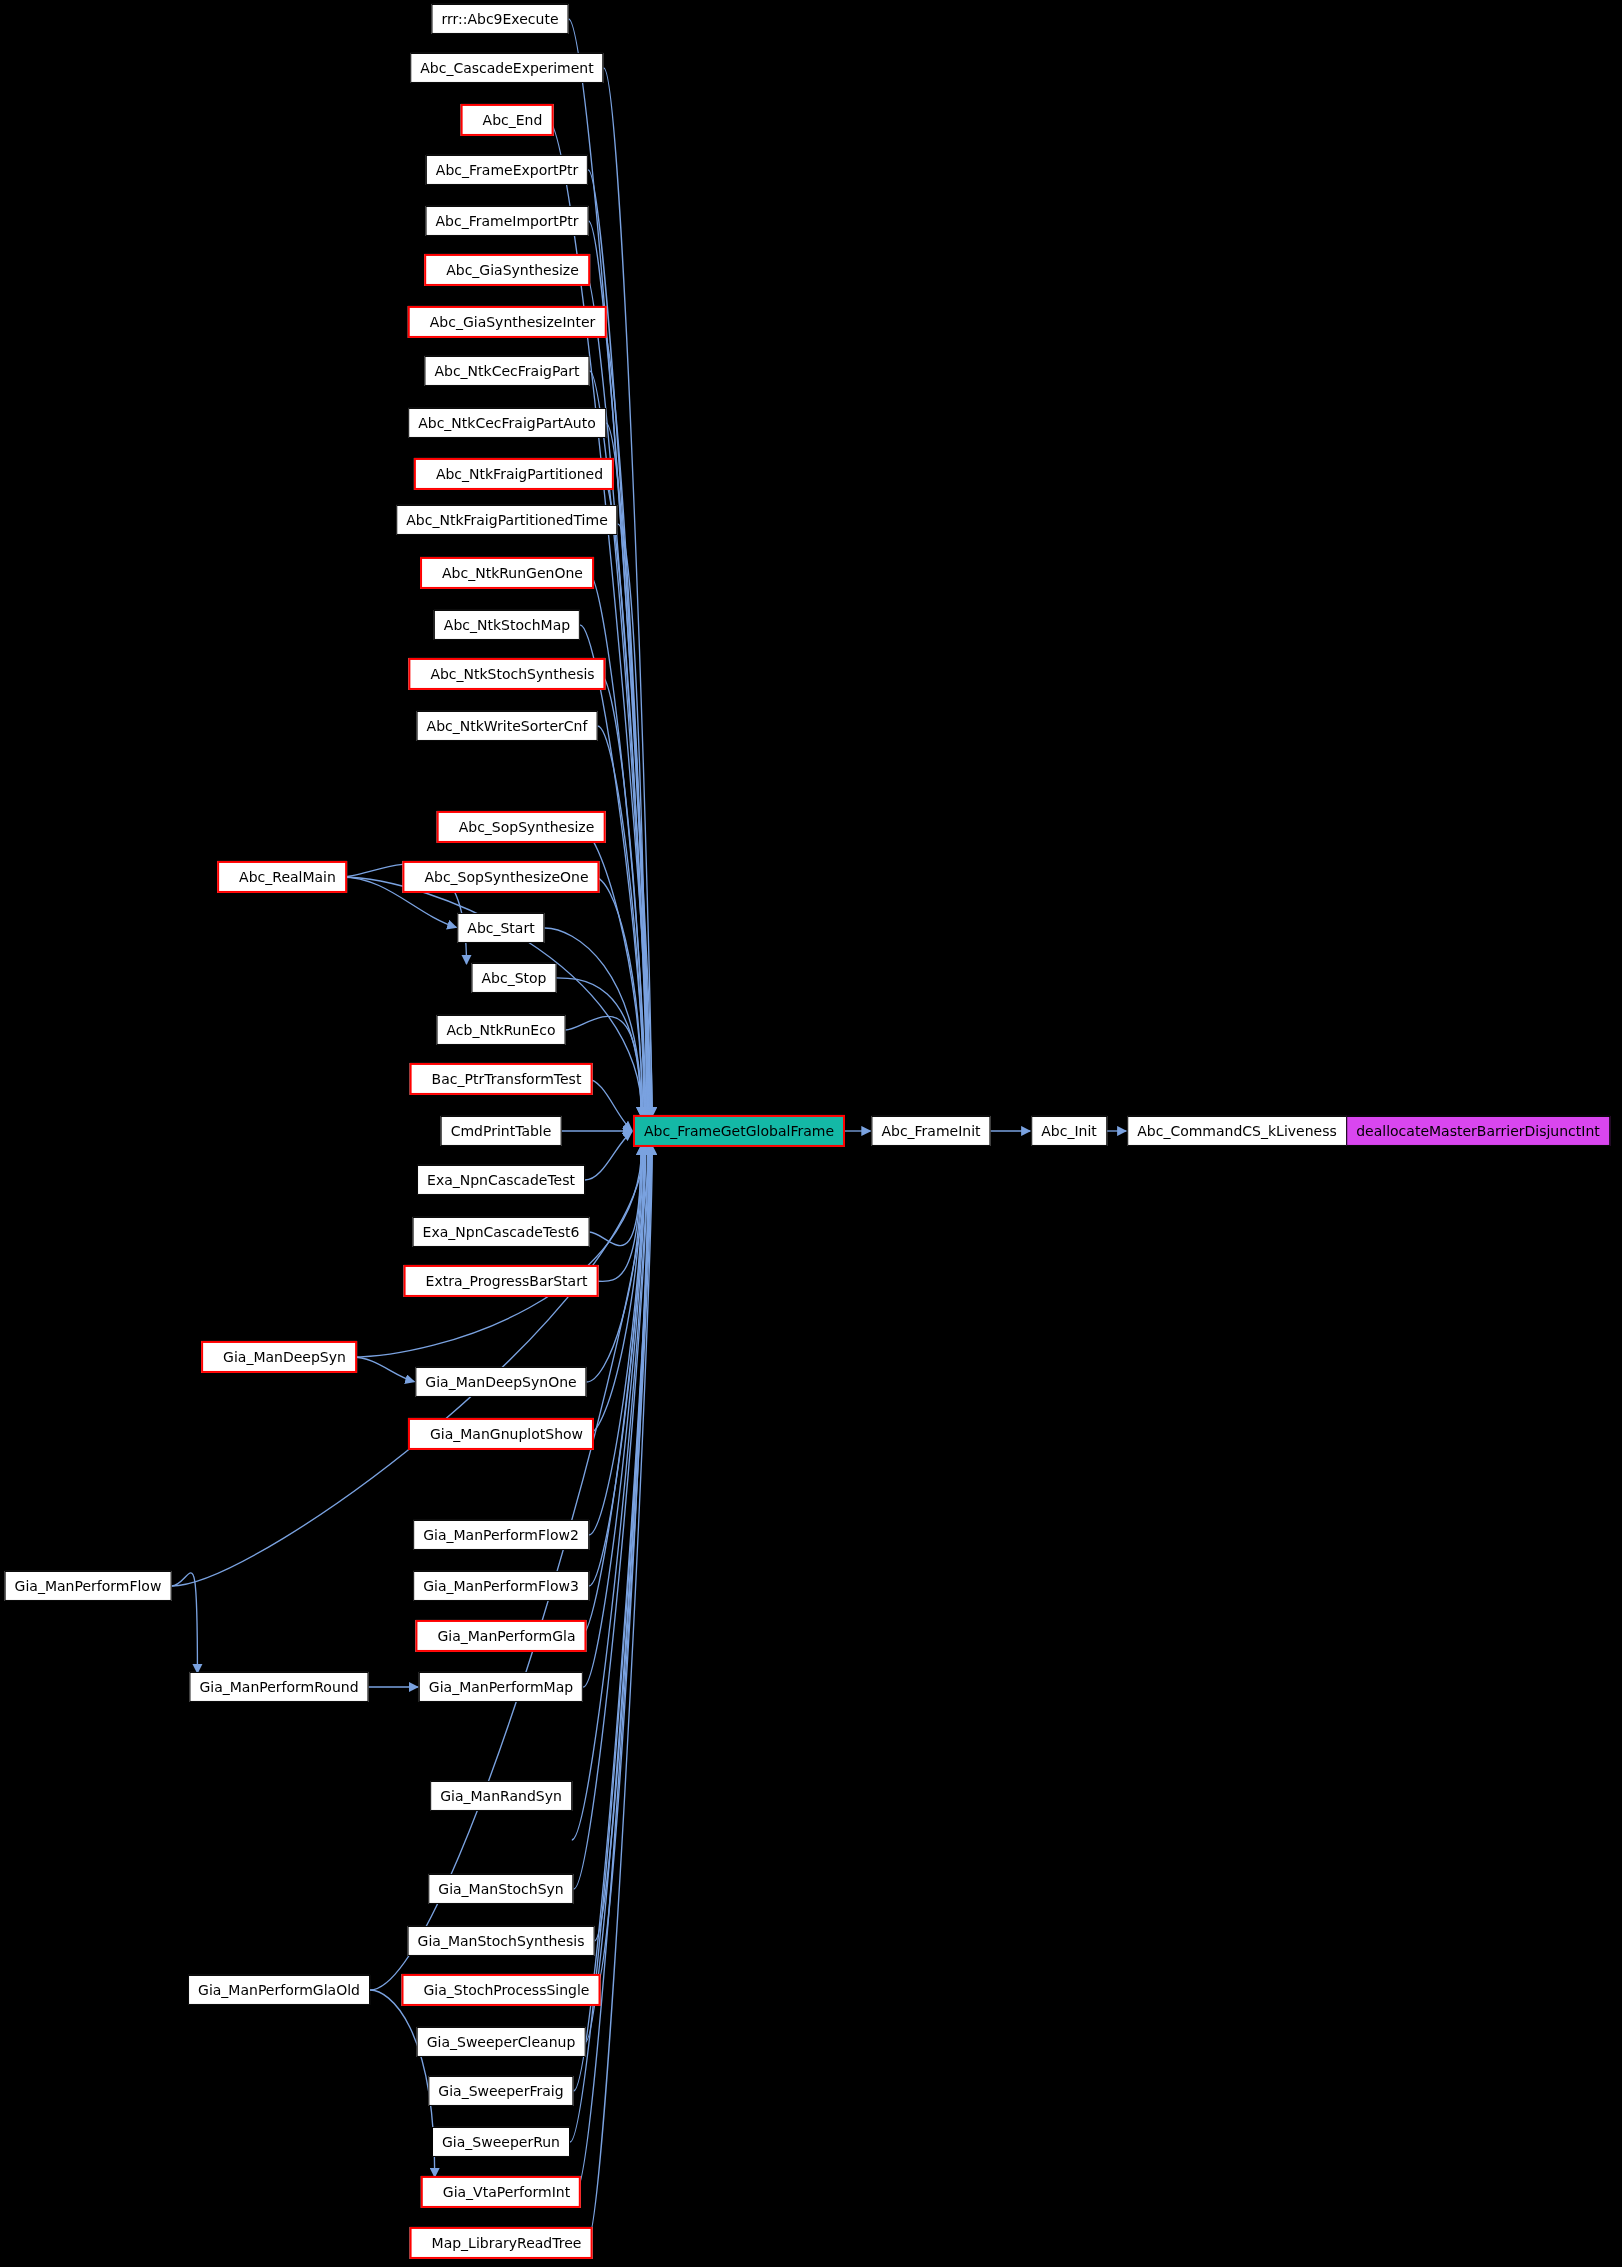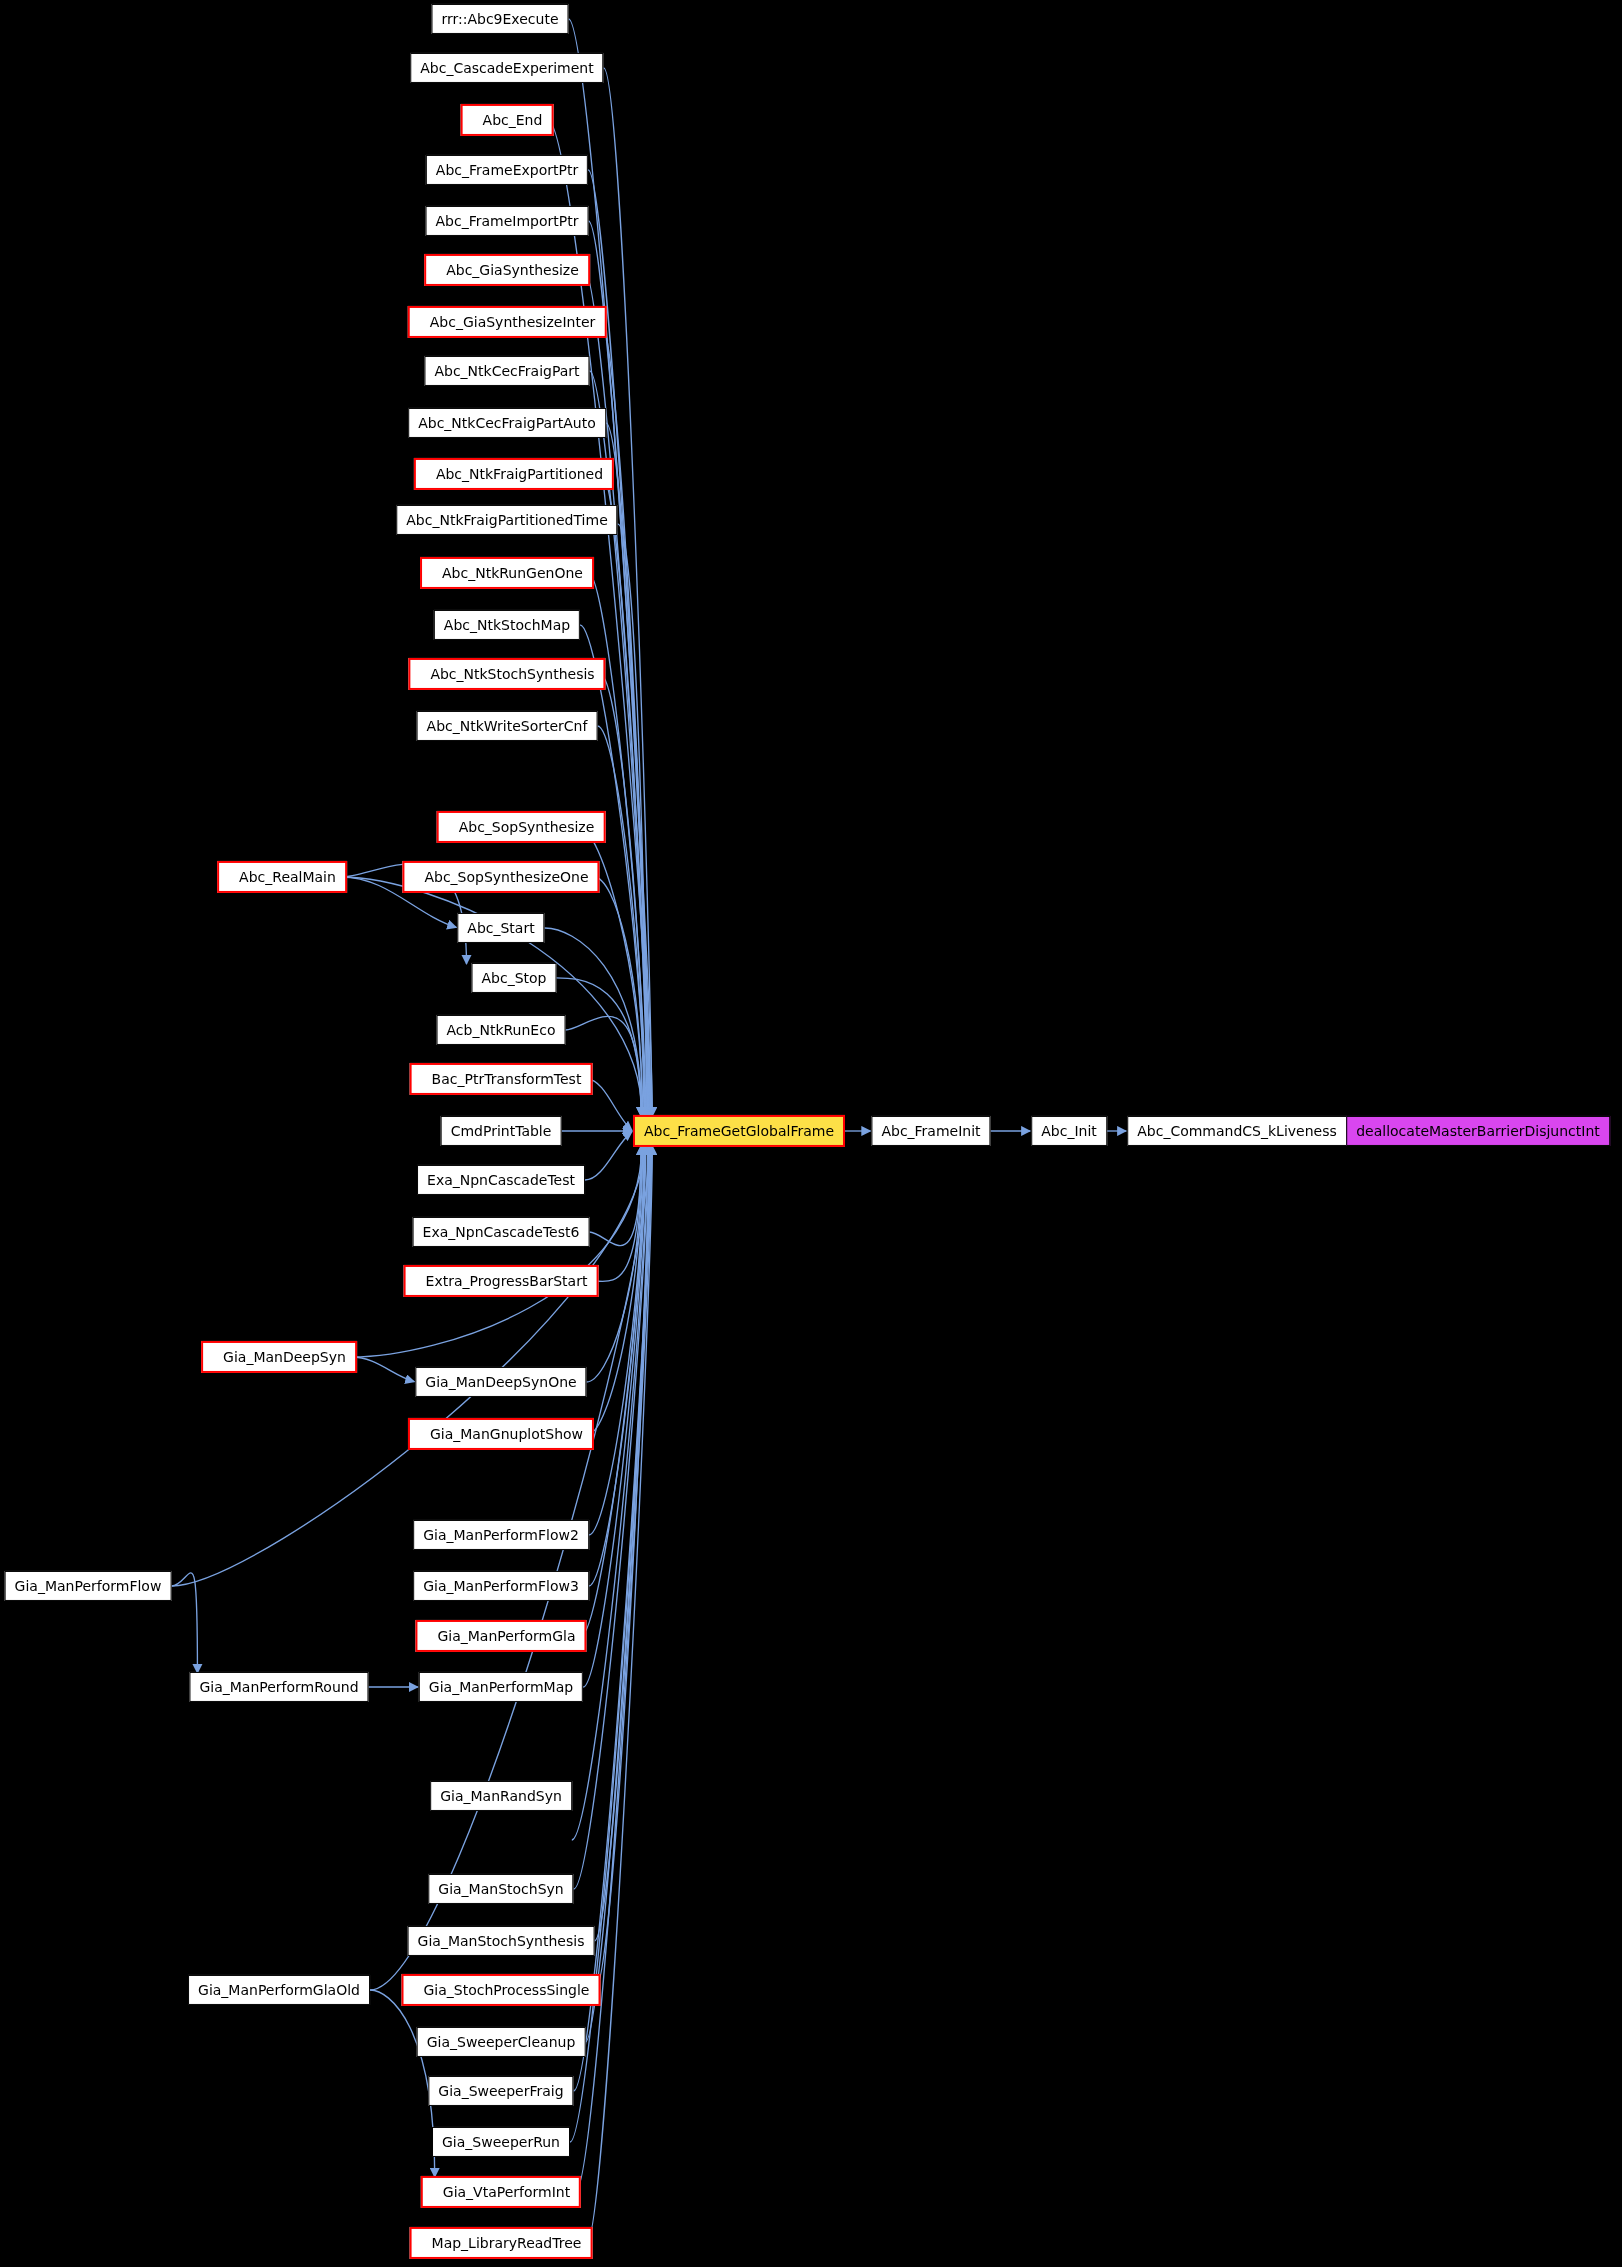--- a/index.html
+++ b/index.html
@@ -5,21 +5,21 @@
   html,body{margin:0;padding:0;background:#000;}
   body{width:1622px;height:2267px;position:relative;overflow:hidden;
        font-family:"DejaVu Sans","Liberation Sans",sans-serif;}
   #graph{position:absolute;left:0;top:0;width:1622px;height:2267px;}
   #edges{position:absolute;left:0;top:0;z-index:0;}
   .node{position:absolute;transform:translate(-50%,-50%);z-index:2;
         background:#ffffff;color:#000;border:1.4px solid #000;
         font-size:14px;line-height:1.15;padding:6px 9px;white-space:nowrap;
         cursor:pointer;}
   .node.t{border:2px solid #ff0000;padding-left:20px;}
-  .node.focus{border:2px solid #ff0000;background:#fde047;}
+  .node.focus{border:2px solid #ff0000;background:#14b8a6;}
   .node.cur{background:#d946ef;border:1.4px solid #000;}
 </style>
 </head>
 <body>
 
 <div id="graph">
   <svg id="edges" width="1622" height="2267" viewBox="0 0 1622 2267">
     <defs>
       <marker id="arr" viewBox="0 0 10 10" refX="9" refY="5" markerWidth="7.5" markerHeight="7.5" orient="auto">
         <path d="M0,0 L10,5 L0,10 z" fill="#7aa2e0"></path>

